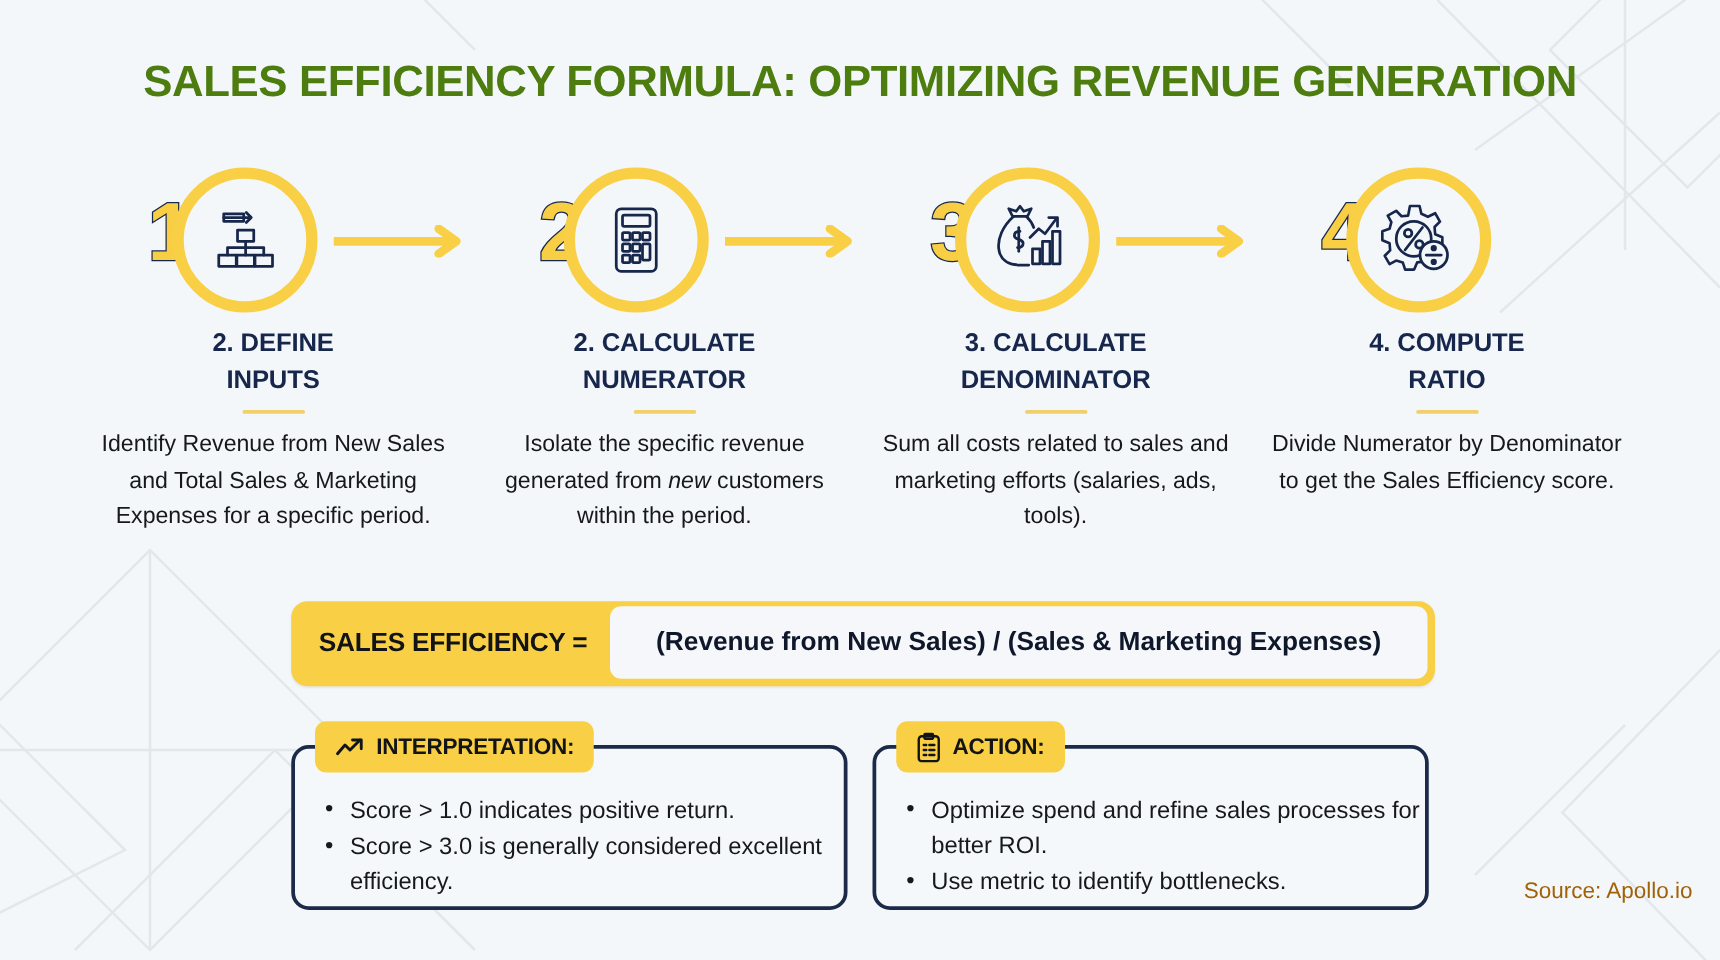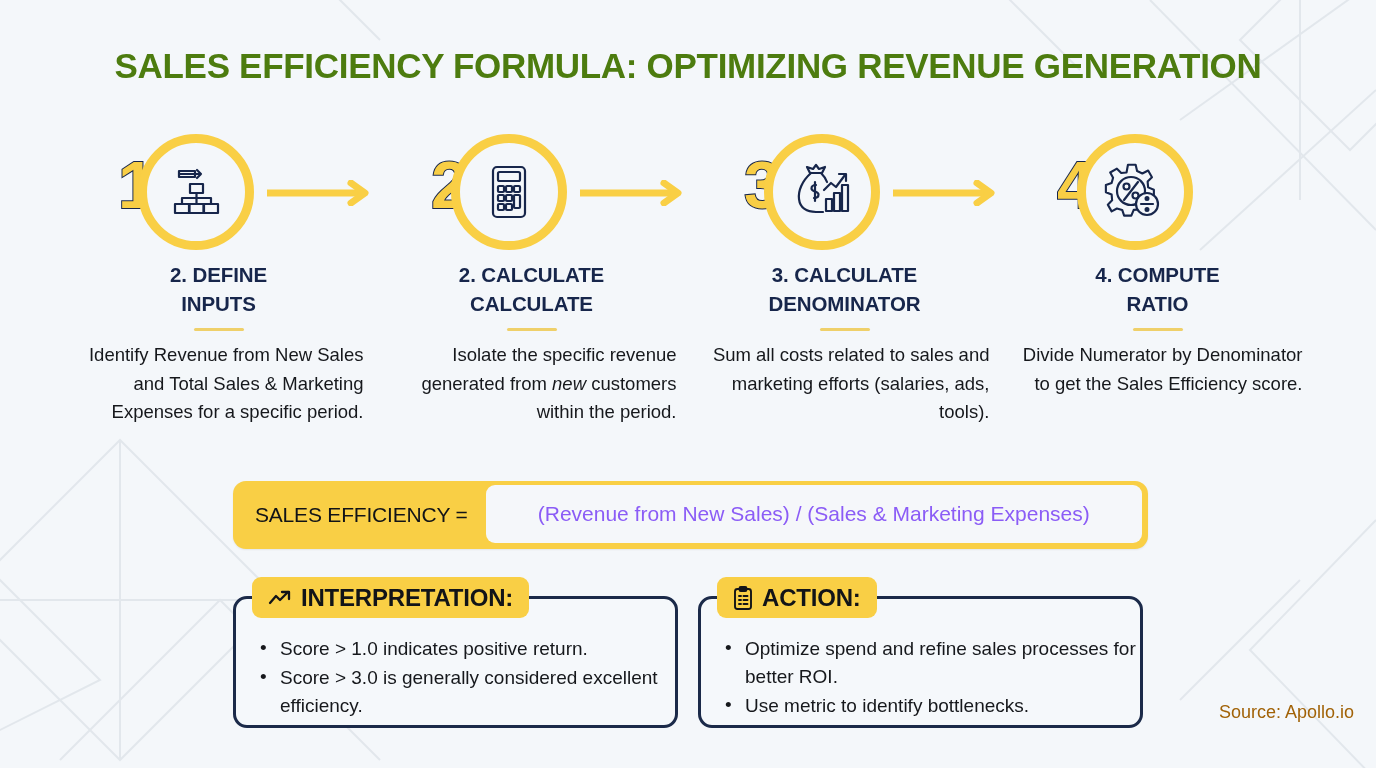--- a/index.html
+++ b/index.html
@@ -124,21 +124,21 @@
     width: 50px;
     height: 3px;
     background: #EFD06A;
     border-radius: 2px;
     margin: 10px 0 10px 0;
   }
 
   .step-desc {
     font-size: 18.5px;
     color: #16181C;
-    text-align: right;
+    text-align: center;
     line-height: 28.5px;
     width: 290px;
   }
   .step-desc em { font-style: italic; }
 
   
   #formula {
     position: absolute;
     top: 481px;
     left: 233px;
@@ -147,39 +147,40 @@
     background: #F9CF45;
     border-radius: 13px;
     display: flex;
     align-items: center;
     box-shadow: 0 1px 2px rgba(0,0,0,0.07);
   }
 
   #formula-label {
     padding: 0 18px 0 22px;
     font-size: 21px;
-    font-weight: normal;
+    font-weight: bold;
     color: #111317;
     white-space: nowrap;
     letter-spacing: -0.2px;
   }
 
   #formula-value {
     flex: 1;
     align-self: stretch;
     margin: 4px 6px 6px 0;
     background: #F5F7FA;
     border-radius: 9px;
     display: flex;
     align-items: center;
     justify-content: center;
     font-size: 21px;
-    color: #8b5cf6;
+    color: #0f172a;
     white-space: nowrap;
     padding: 0 10px;
+    font-weight: bold;
   }
 
   
   .note {
     position: absolute;
     top: 596px;
     width: 445px;
     height: 132px;
     border: 3px solid #1B2A49;
     border-radius: 14px;
@@ -192,21 +193,21 @@
     position: absolute;
     top: -22px;
     left: 16px;
     height: 41px;
     background: #F9CF45;
     border-radius: 9px;
     display: flex;
     align-items: center;
     gap: 9px;
     padding: 16px 16px;
-    font-size: 24px;
+    font-size: 18px;
     font-weight: bold;
     color: #121418;
     letter-spacing: -0.2px;
     white-space: nowrap;
   }
   .note-tab svg { display: block; }
 
   .note-list {
     margin: 36px 0 12px 18px;
     list-style: none;
@@ -313,21 +314,21 @@
             </g>
           </svg>
         </div>
         <svg class="connector" viewBox="0 0 112 26">
           <path d="M0 13 H92" stroke="#F9CF45" stroke-width="7" stroke-linecap="round" fill="none"></path>
           <path d="M84 3 L98 13 L84 23" stroke="#F9CF45" stroke-width="7" stroke-linecap="round" stroke-linejoin="round" fill="none"></path>
         </svg>
       </div>
       <div class="step-title">
         <span>2. CALCULATE</span><br>
-        <span>CALCULATE</span>
+        <span>NUMERATOR</span>
       </div>
       <div class="step-divider"></div>
       <div class="step-desc"><span>Isolate the specific revenue generated from </span><em>new</em><span> customers within the period.</span></div>
     </div>
 
     <div class="step">
       <div class="badge-row">
         <div class="step-number">3</div>
         <div class="ring">
           <svg width="64" height="62" viewBox="0 0 64 62">

